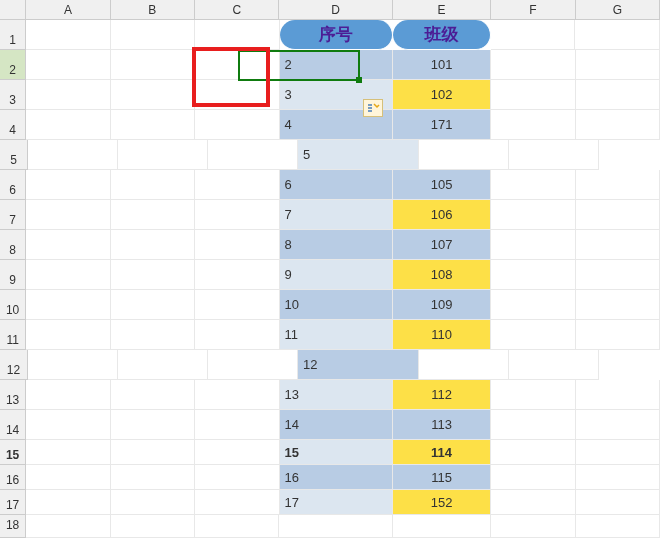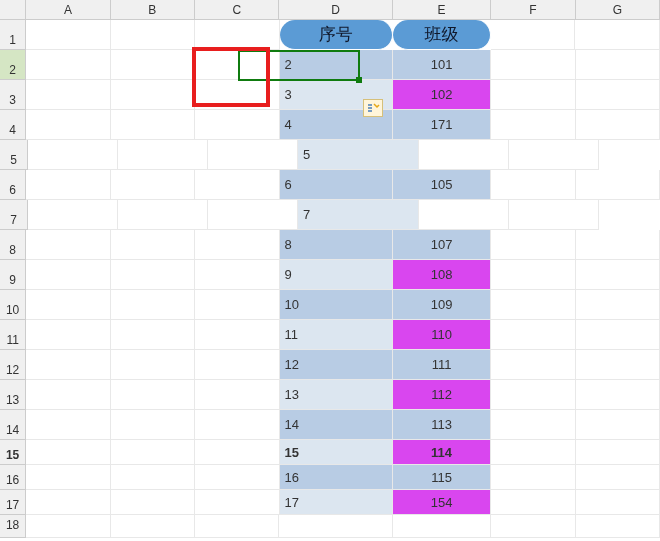--- a/index.html
+++ b/index.html
@@ -65,33 +65,33 @@
       padding-left: 5px;
       font-size: 13px;
       color: #000;
       background: #fff;
       position: relative;
     }
     .col-d { width: 121px; }
     .col-e { width: 105px; }
     .cell.table-header {
       background: #5b9bd5;
-      color: #0f172a;
+      color: #4c1d95;
       font-size: 17px;
-      font-weight: normal;
+      font-weight: bold;
       justify-content: center;
       padding-left: 0;
       border-right: 1px solid #fff;
       border-bottom: 1px solid #fff;
       border-radius: 15px;
     }
     .cell.even-d { background: #b8cce4; color: #333; }
     .cell.odd-d { background: #dce6f0; color: #333; }
     .cell.even-e { background: #b8cce4; color: #333; justify-content: center; padding-left: 0; }
-    .cell.odd-e { background: #d946ef; color: #333; justify-content: center; padding-left: 0; }
+    .cell.odd-e { background: #fde047; color: #333; justify-content: center; padding-left: 0; }
     .selected-cell {
       position: absolute;
       left: 238px;
       top: 50px;
       width: 122px;
       height: 31px;
       border: 2px solid #0f7b0f;
       pointer-events: none;
       z-index: 5;
     }
@@ -209,20 +209,21 @@
         <div class="cell col-e even-e">105</div>
         <div class="cell"></div>
         <div class="cell"></div>
       </div>
       <div class="row">
         <div class="row-header">7</div>
         <div class="cell"></div>
         <div class="cell"></div>
         <div class="cell"></div>
         <div class="cell col-d odd-d">7</div>
+        <div class="cell col-e odd-e">106</div>
         <div class="cell"></div>
         <div class="cell"></div>
       </div>
       <div class="row">
         <div class="row-header">8</div>
         <div class="cell"></div>
         <div class="cell"></div>
         <div class="cell"></div>
         <div class="cell col-d even-d">8</div>
         <div class="cell col-e even-e">107</div>
@@ -258,21 +259,20 @@
         <div class="cell col-e odd-e">110</div>
         <div class="cell"></div>
         <div class="cell"></div>
       </div>
       <div class="row">
         <div class="row-header">12</div>
         <div class="cell"></div>
         <div class="cell"></div>
         <div class="cell"></div>
         <div class="cell col-d even-d">12</div>
-        <div class="cell col-e even-e">111</div>
         <div class="cell"></div>
         <div class="cell"></div>
       </div>
       <div class="row">
         <div class="row-header">13</div>
         <div class="cell"></div>
         <div class="cell"></div>
         <div class="cell"></div>
         <div class="cell col-d odd-d">13</div>
         <div class="cell col-e odd-e">112</div>
@@ -308,21 +308,21 @@
         <div class="cell col-e even-e">115</div>
         <div class="cell"></div>
         <div class="cell"></div>
       </div>
       <div class="row" style="height: 25px;">
         <div class="row-header">17</div>
         <div class="cell"></div>
         <div class="cell"></div>
         <div class="cell"></div>
         <div class="cell col-d odd-d">17</div>
-        <div class="cell col-e odd-e">154</div>
+        <div class="cell col-e odd-e">152</div>
         <div class="cell"></div>
         <div class="cell"></div>
       </div>
       <div class="row last-rows" style="height: 23px;">
         <div class="row-header">18</div>
         <div class="cell"></div>
         <div class="cell"></div>
         <div class="cell"></div>
         <div class="cell col-d"></div>
         <div class="cell col-e"></div>

